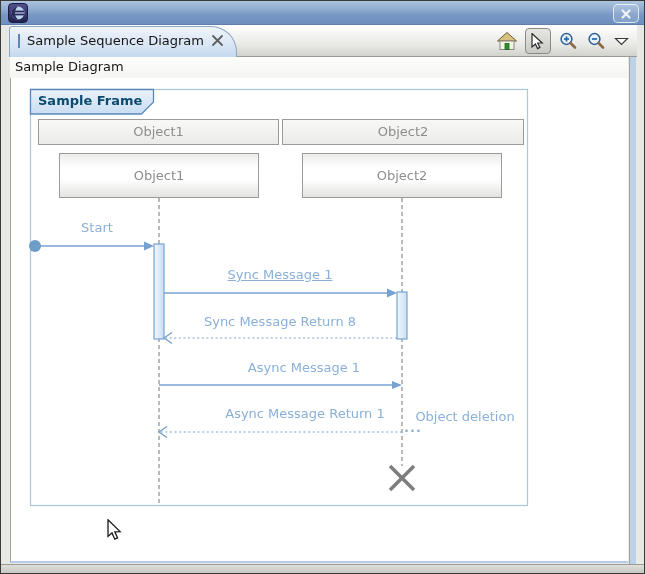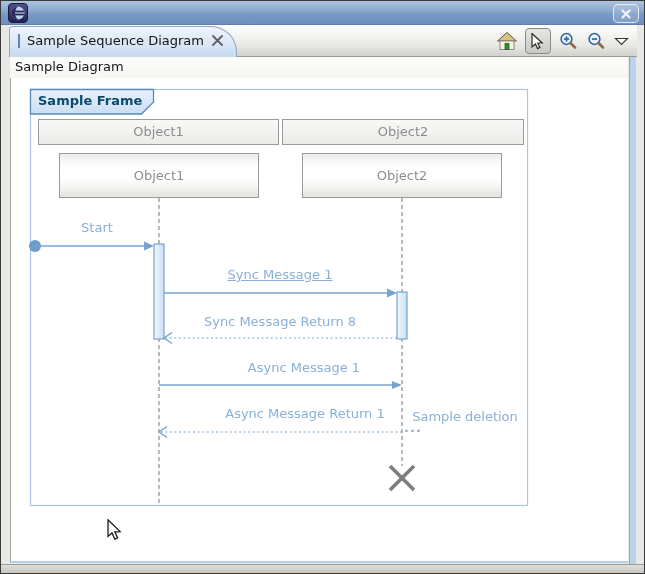--- a/index.html
+++ b/index.html
@@ -231,21 +231,21 @@
     <div class="hdr-cell" style="left:271px; top:41px; width:242px;">Object2</div>
 
     <div class="life-box" style="left:48px; top:75px;">Object1</div>
     <div class="life-box" style="left:291px; top:75px;">Object2</div>
 
     <div class="msg-label" style="left:86px; top:142px;">Start</div>
     <div class="msg-label" style="left:269px; top:189px;text-decoration:underline;">Sync Message 1</div>
     <div class="msg-label" style="left:269px; top:236px;">Sync Message Return 8</div>
     <div class="msg-label" style="left:270px; top:282px;margin-left:23px;">Async Message 1</div>
     <div class="msg-label" style="left:271px; top:328px;margin-left:23px;">Async Message Return 1</div>
-    <div class="msg-label" style="left:454px; top:331px;">Sample deletion</div>
+    <div class="msg-label" style="left:454px; top:331px;">Object deletion</div>
     <div class="ellipsis" style="left:393px; top:342px;">...</div>
 
     <div class="cursor-wrap">
       <svg width="16" height="22" viewBox="0 0 16 22">
         <polygon points="1,0.8 1,17.4 5,13.9 7.8,20.2 10.6,18.9 7.8,12.8 13.1,12.6" fill="#ffffff" stroke="#1a1a1a" stroke-width="1.3"></polygon>
       </svg>
     </div>
   </div>
 
   <div class="right-trim"></div>

